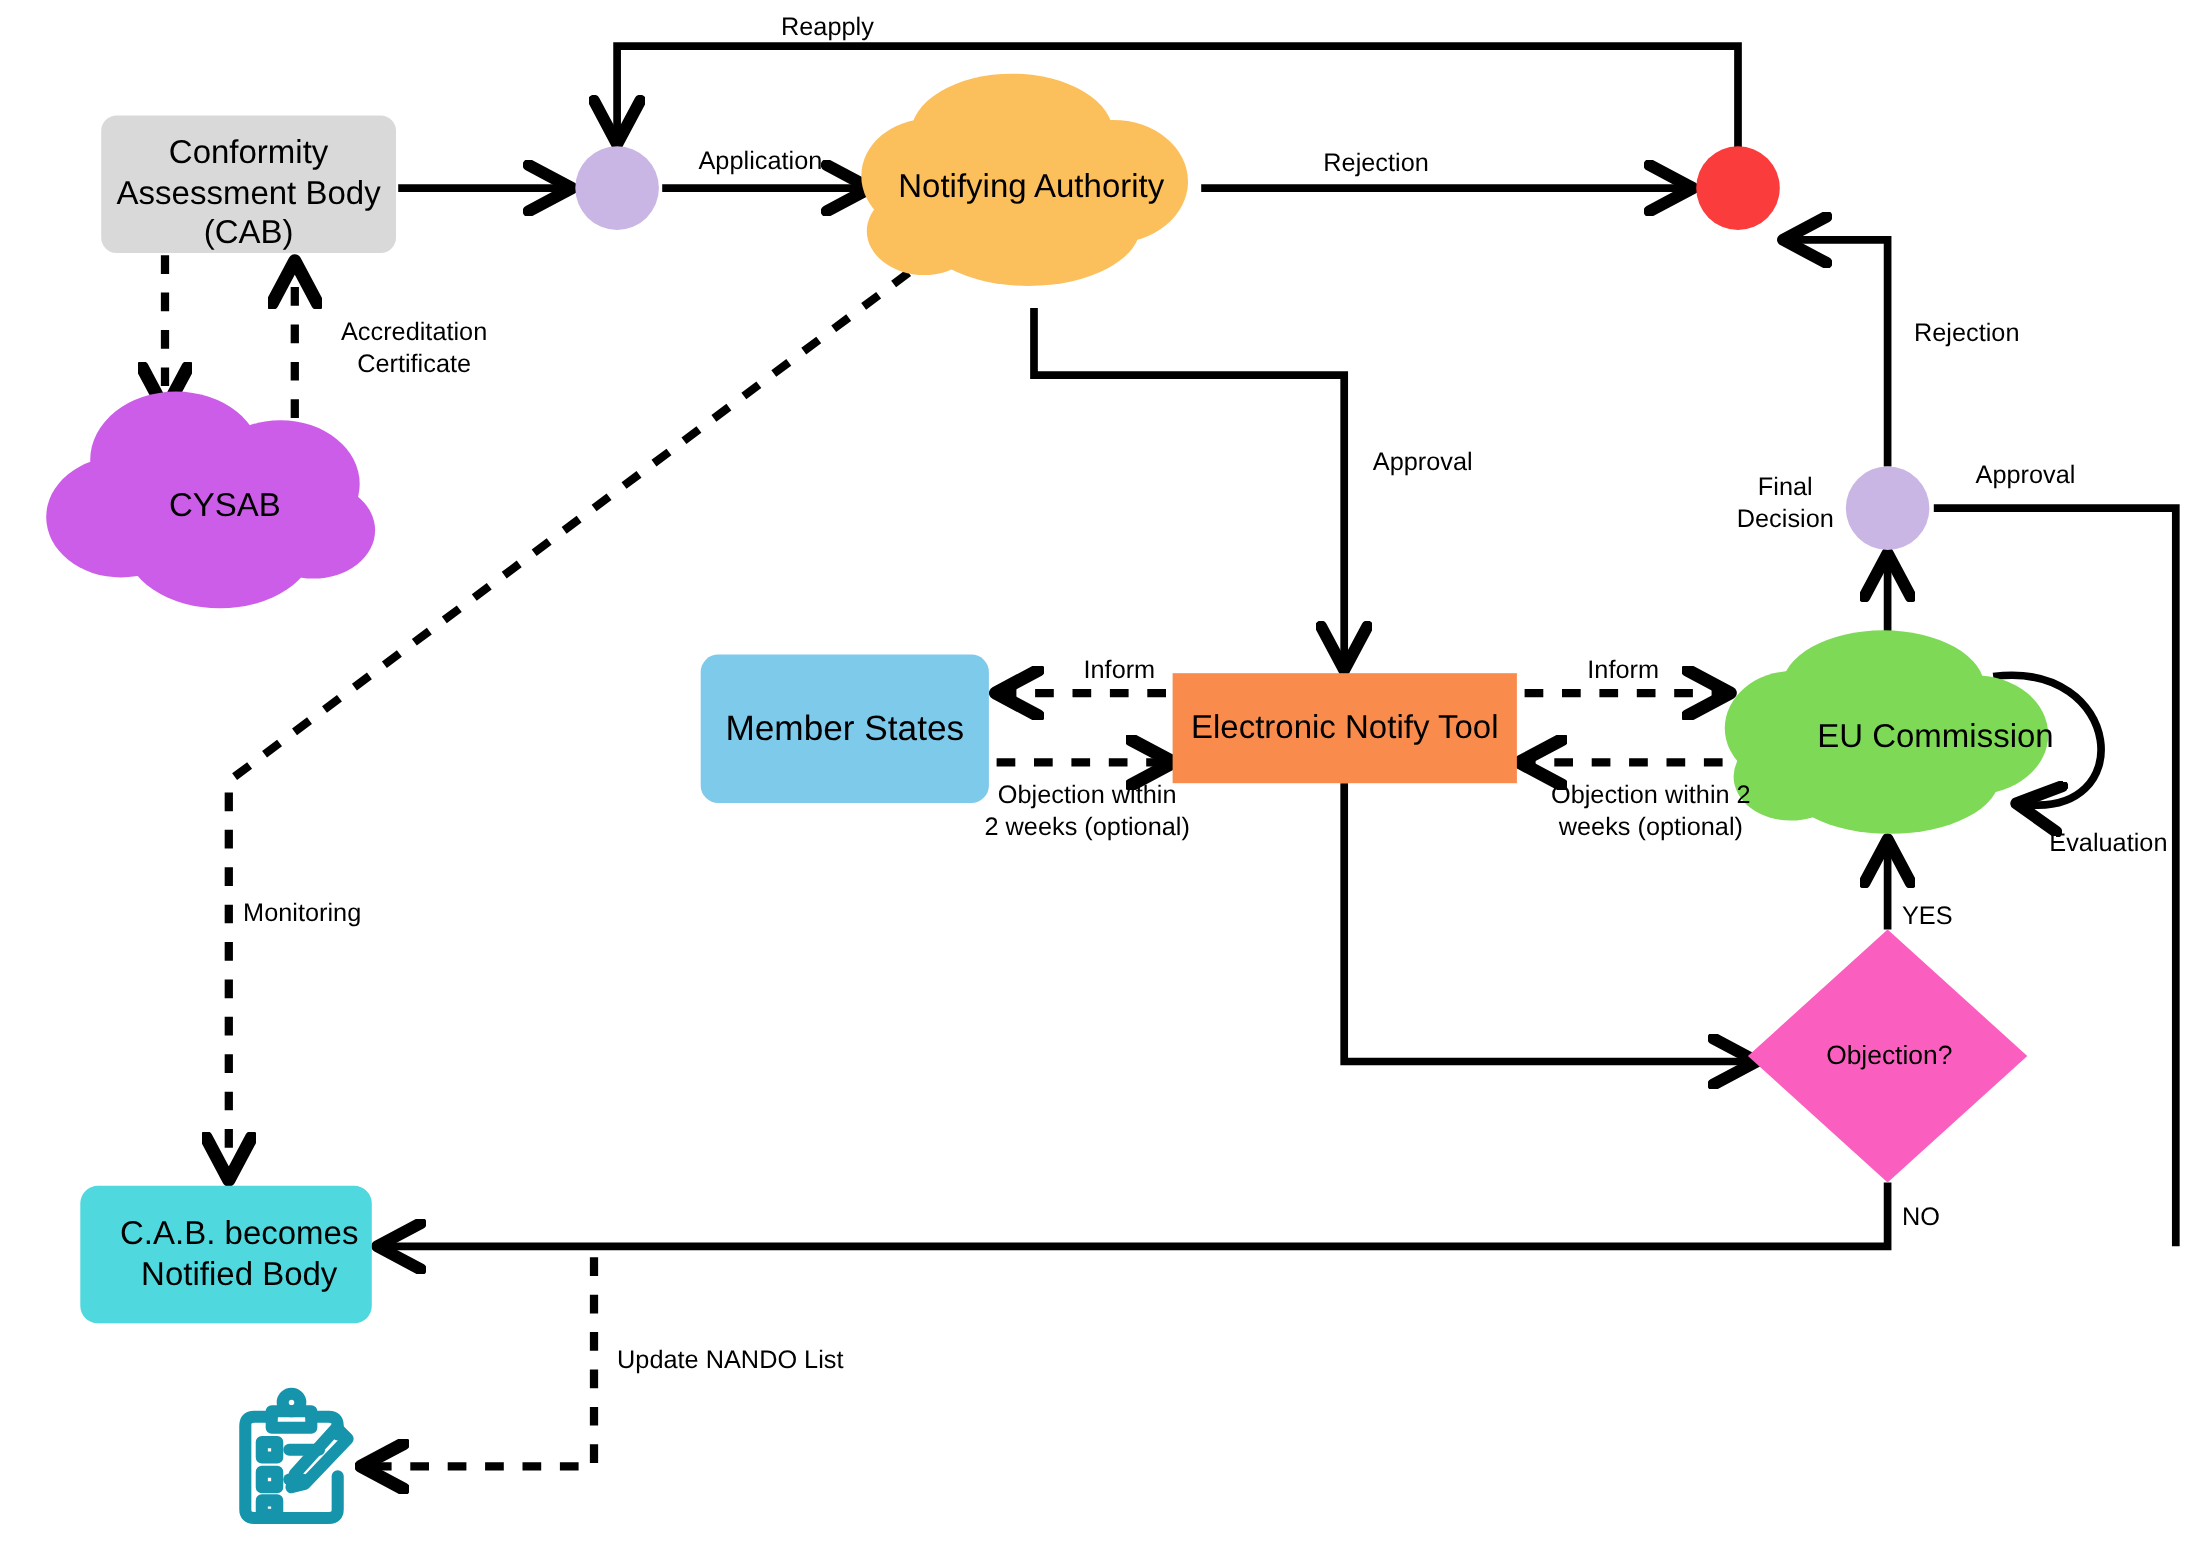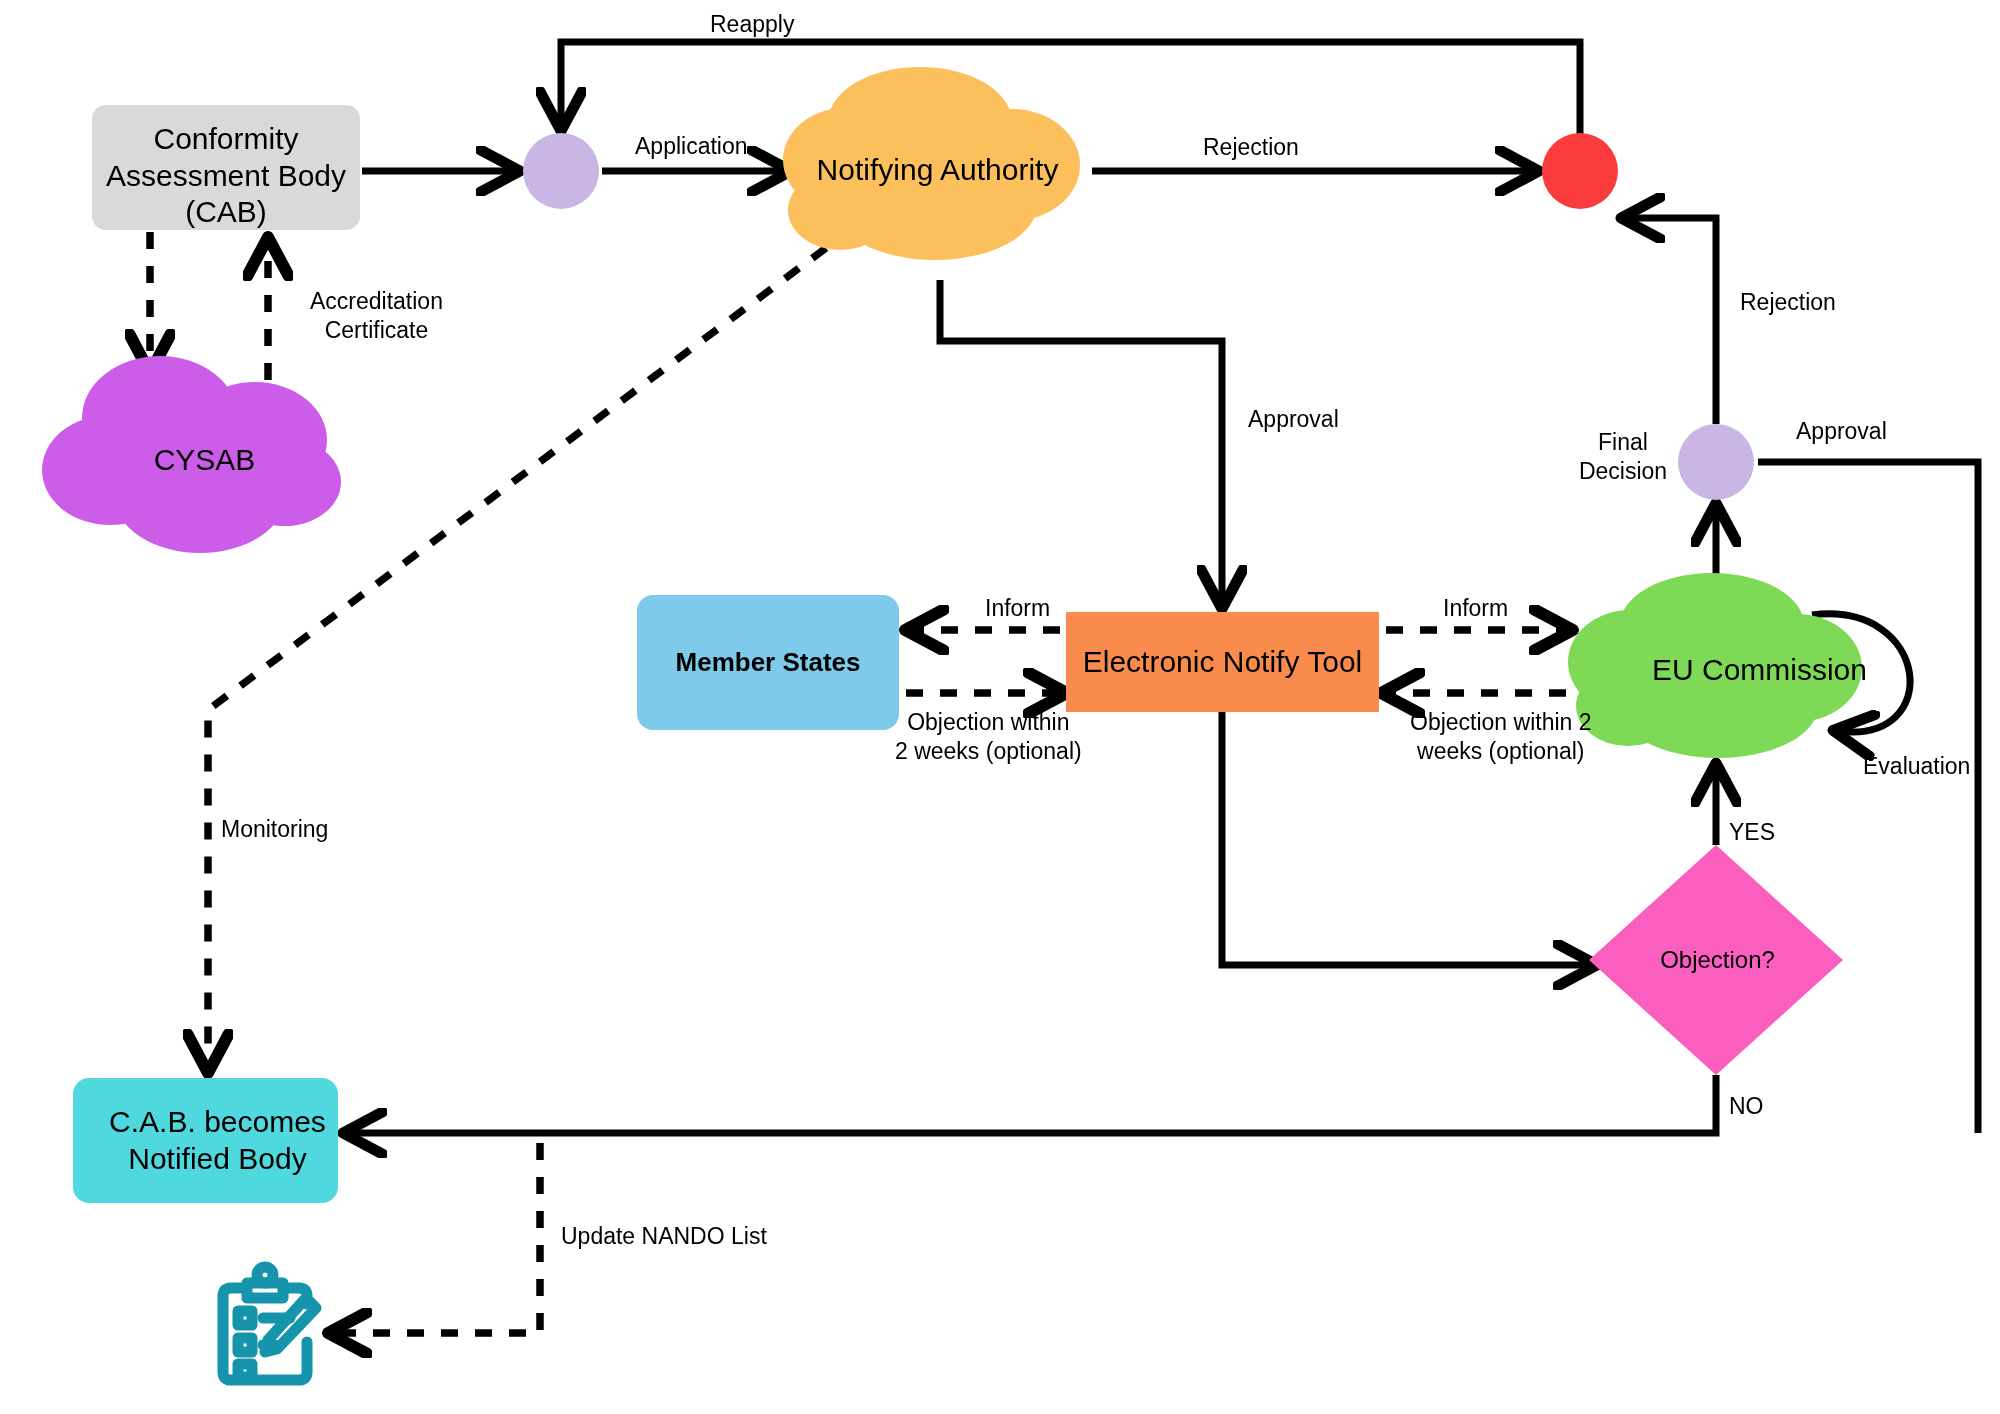--- a/index.html
+++ b/index.html
@@ -127,21 +127,21 @@
       <span style="white-space:pre-line">Conformity
 Assessment Body
 (CAB)</span>
     </div>
   <div class="nodelabel" style="left:52px;top:365px;width:305px;height:190px;font-size:30px;">
       <span>CYSAB</span>
     </div>
   <div class="nodelabel" style="left:790px;top:75px;width:295px;height:190px;font-size:30px;">
       <span>Notifying Authority</span>
     </div>
-  <div class="nodelabel" style="left:637px;top:595px;width:262px;height:135px;font-size:26px;font-weight:bold;">
+  <div class="nodelabel" style="left:637px;top:595px;width:262px;height:135px;font-size:32px;">
       <span>Member States</span>
     </div>
   <div class="nodelabel" style="left:1066px;top:612px;width:313px;height:100px;font-size:30px;">
       <span>Electronic Notify Tool</span>
     </div>
   <div class="nodelabel" style="left:1572px;top:580px;width:295px;height:180px;font-size:30px;justify-content:flex-end;">
       <span>EU Commission</span>
     </div>
   <div class="nodelabel" style="left:1600px;top:845px;width:235px;height:230px;font-size:24px;">
       <span>Objection?</span>

